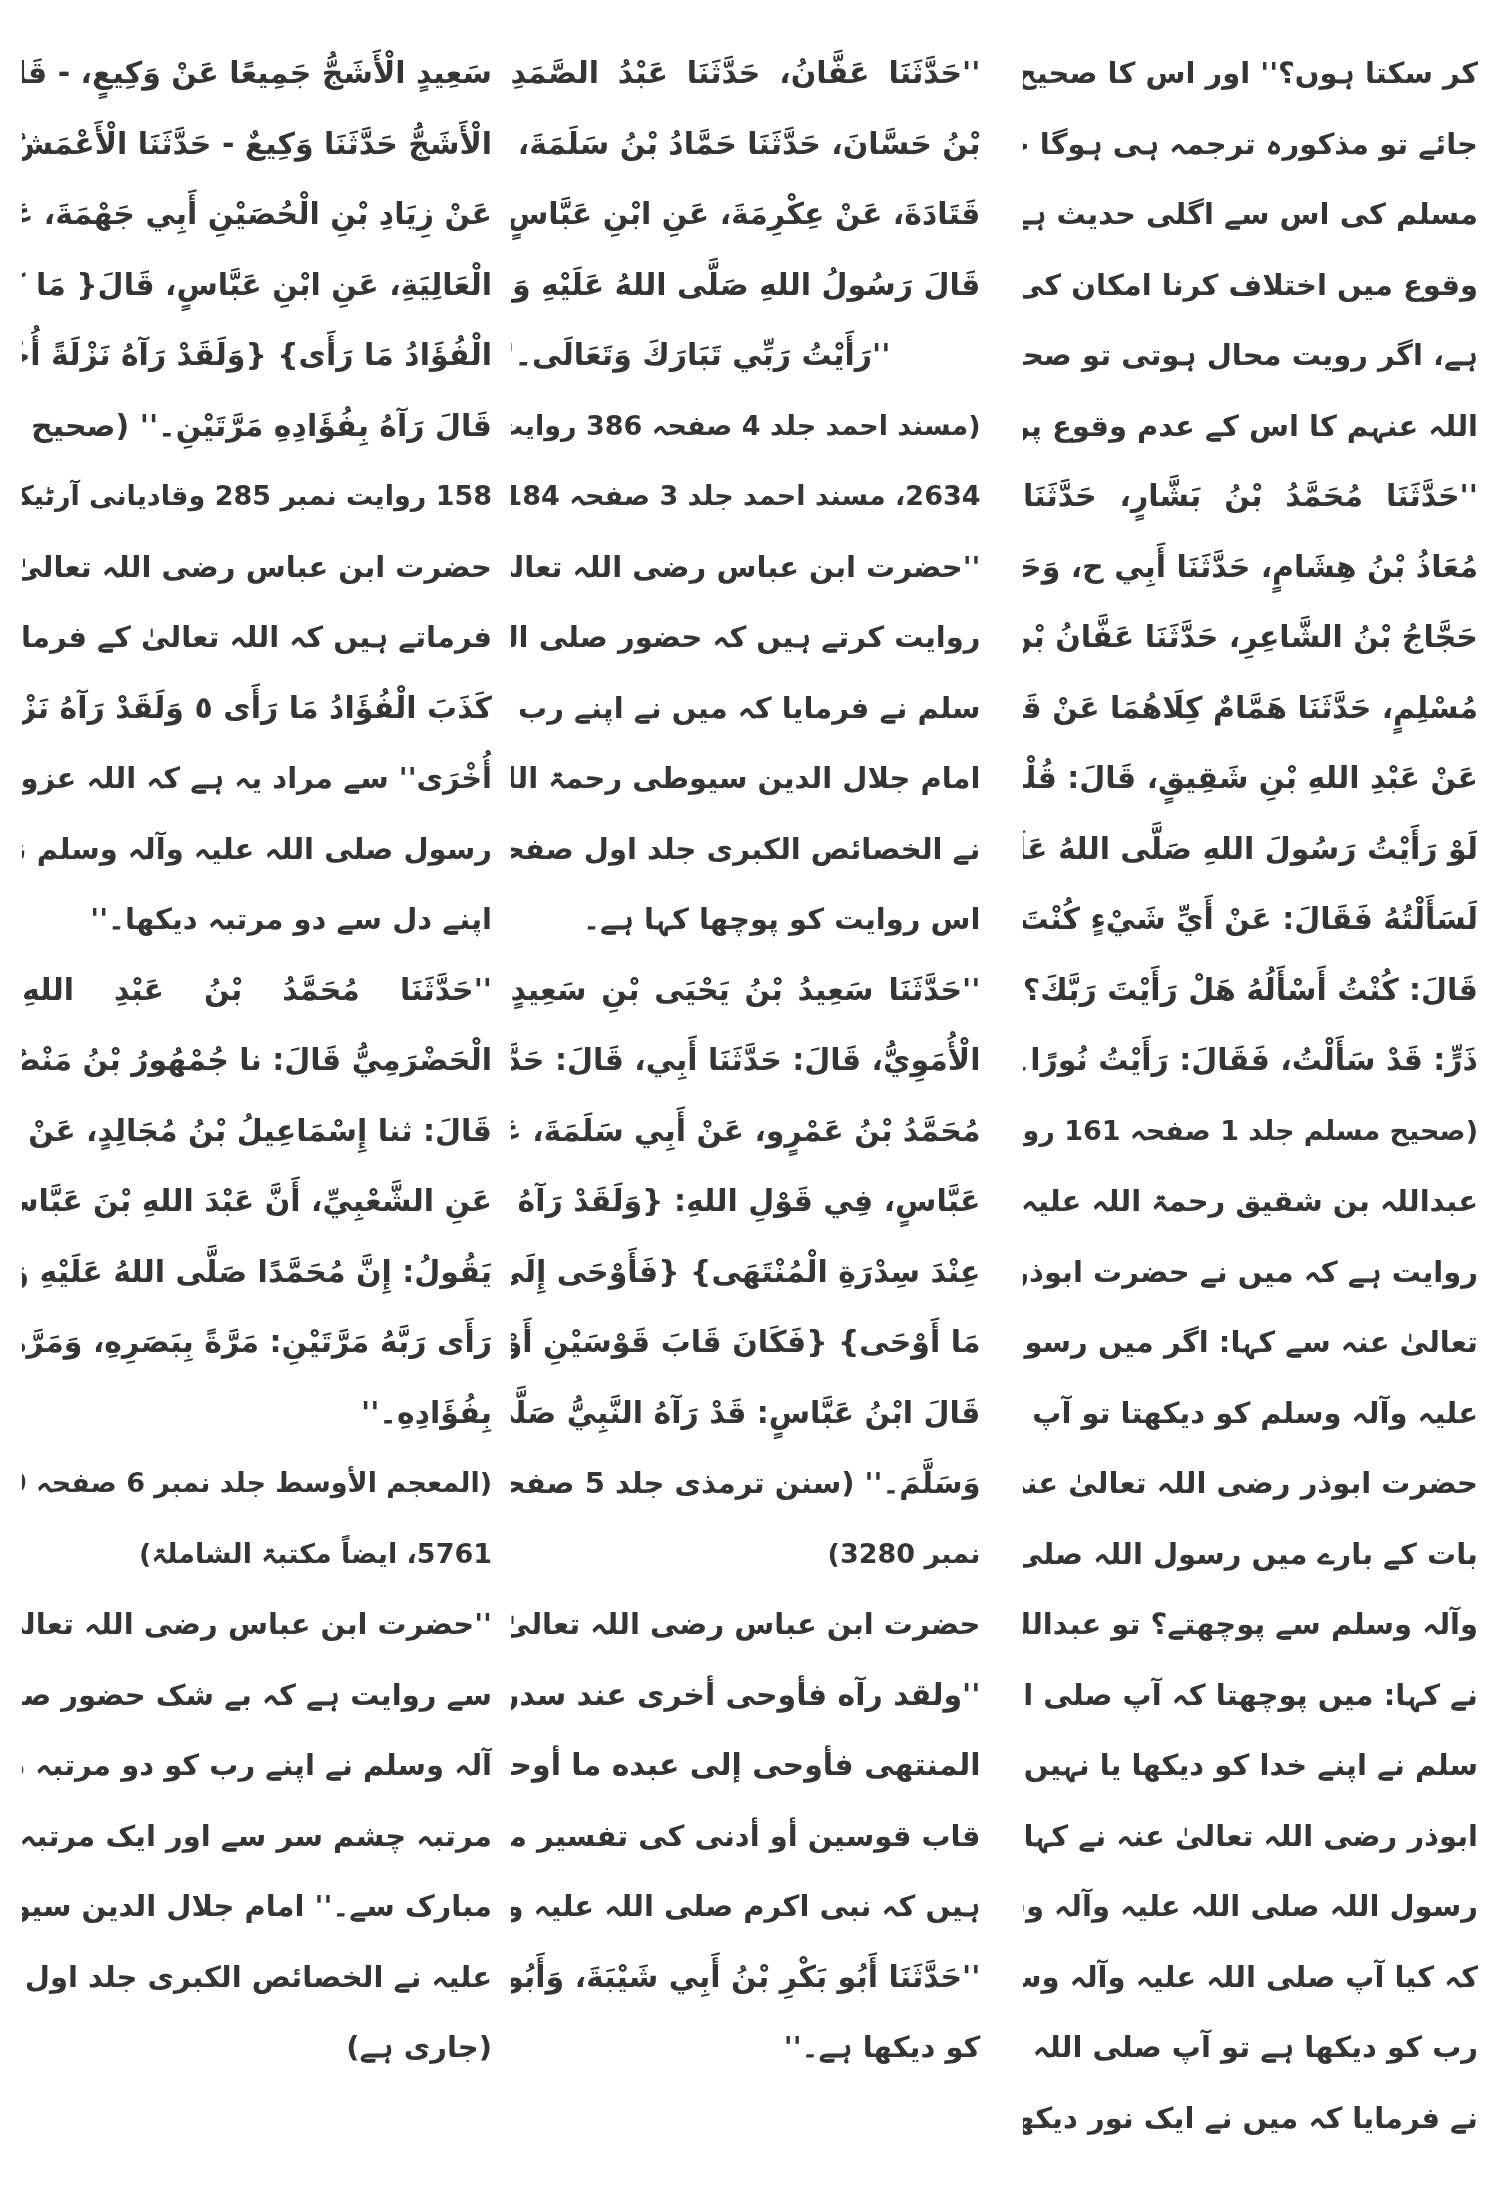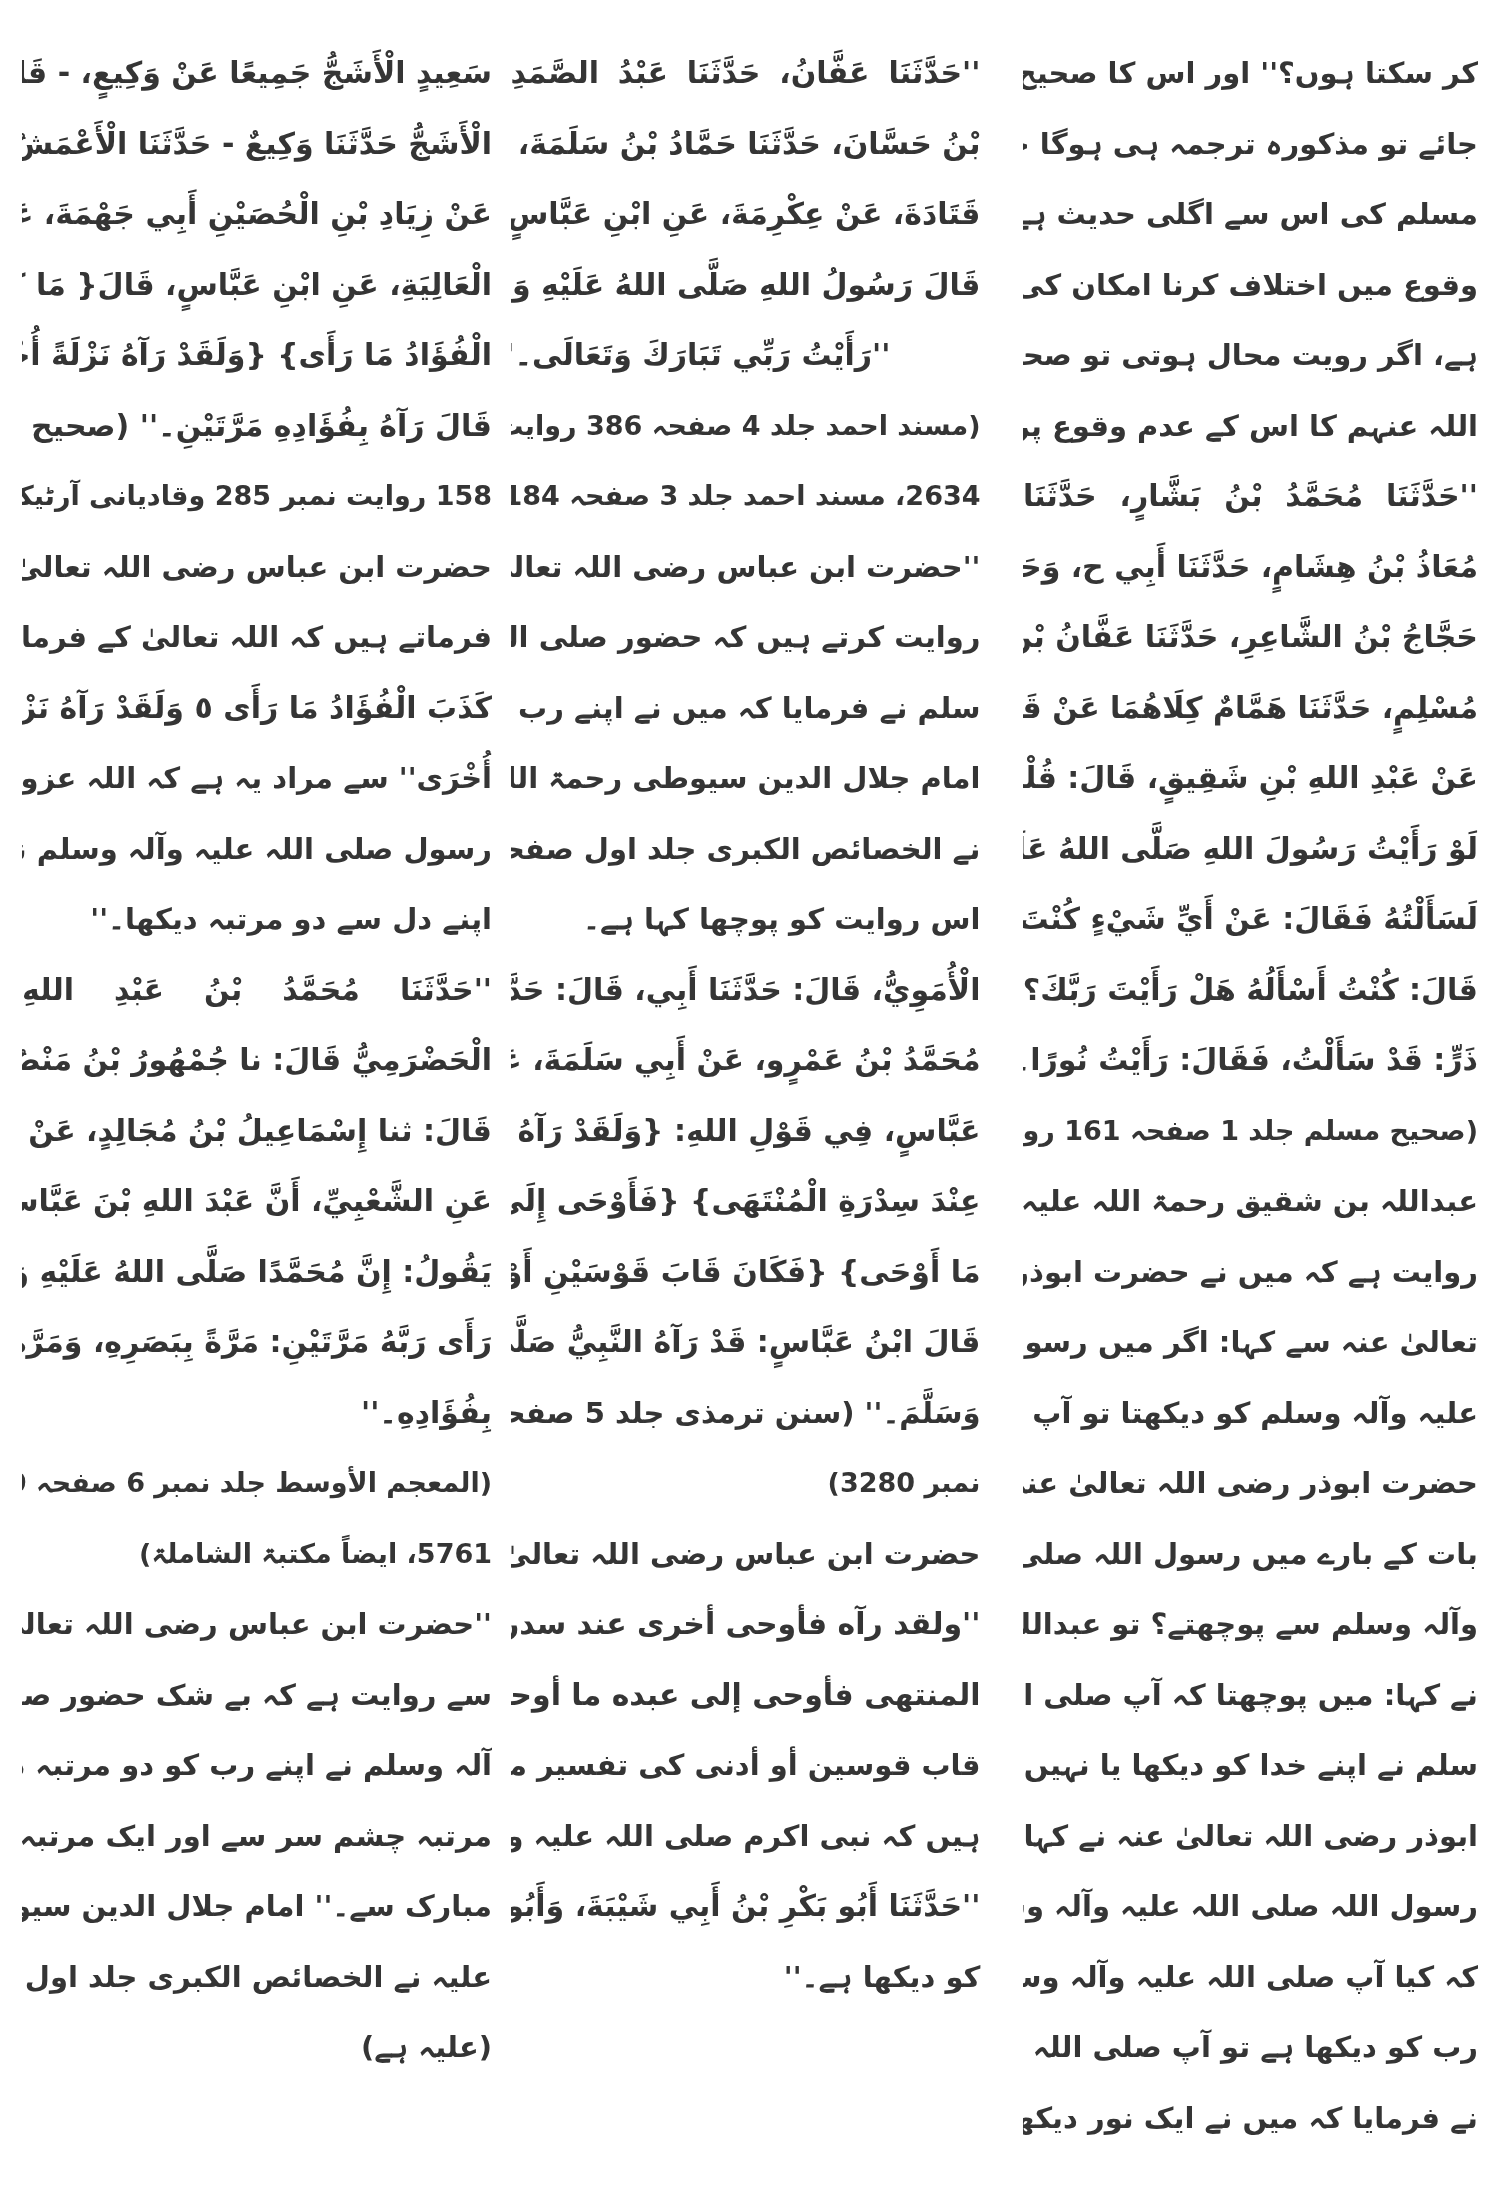--- a/index.html
+++ b/index.html
@@ -71,20 +71,21 @@
       <span class="line arabic">قَالَ رَسُولُ اللهِ صَلَّى اللهُ عَلَيْهِ وَسَلَّمَ:</span>
       <span class="line arabic indent">''رَأَيْتُ رَبِّي تَبَارَكَ وَتَعَالَى۔''</span>
       <span class="line urdu ref">(مسند احمد جلد 4 صفحہ 386 روایت نمبر</span>
       <span class="line urdu short ref">2634، مسند احمد جلد 3 صفحہ 184 مکتبہ للشاملۃ)</span>
       <span class="line urdu">''حضرت ابن عباس رضی اللہ تعالیٰ عنھما</span>
       <span class="line urdu">روایت کرتے ہیں کہ حضور صلی اللہ علیہ وآلہ و</span>
       <span class="line urdu">سلم نے فرمایا کہ میں نے اپنے رب تبارک و</span>
       <span class="line urdu">امام جلال الدین سیوطی رحمۃ اللہ علیہ</span>
       <span class="line urdu">نے الخصائص الکبری جلد اول صفحہ 267 میں</span>
       <span class="line urdu short">اس روایت کو پوچھا کہا ہے۔</span>
+      <span class="line arabic">''حَدَّثَنَا سَعِيدُ بْنُ يَحْيَى بْنِ سَعِيدٍ</span>
       <span class="line arabic">الْأُمَوِيُّ، قَالَ: حَدَّثَنَا أَبِي، قَالَ: حَدَّثَنَا</span>
       <span class="line arabic">مُحَمَّدُ بْنُ عَمْرٍو، عَنْ أَبِي سَلَمَةَ، عَنِ ابْنِ</span>
       <span class="line arabic">عَبَّاسٍ، فِي قَوْلِ اللهِ: {وَلَقَدْ رَآهُ نَزْلَةً أُخْرَى</span>
       <span class="line arabic">عِنْدَ سِدْرَةِ الْمُنْتَهَى} {فَأَوْحَى إِلَى عَبْدِهِ</span>
       <span class="line arabic">مَا أَوْحَى} {فَكَانَ قَابَ قَوْسَيْنِ أَوْ أَدْنَى}</span>
       <span class="line arabic">قَالَ ابْنُ عَبَّاسٍ: قَدْ رَآهُ النَّبِيُّ صَلَّى اللهُ عَلَيْهِ</span>
       <span class="line urdu">وَسَلَّمَ۔'' (سنن ترمذی جلد 5 صفحہ 248 روایت</span>
       <span class="line urdu short ref">نمبر 3280)</span>
       <span class="line urdu">حضرت ابن عباس رضی اللہ تعالیٰ عنہما</span>
       <span class="line arabic">''ولقد رآه فأوحى أخرى عند سدرة</span>
@@ -116,15 +117,15 @@
       <span class="line arabic">رَأَى رَبَّهُ مَرَّتَيْنِ: مَرَّةً بِبَصَرِهِ، وَمَرَّةً</span>
       <span class="line arabic short">بِفُؤَادِهِ۔''</span>
       <span class="line urdu ref">(المعجم الأوسط جلد نمبر 6 صفحہ 50 روایت نمبر</span>
       <span class="line urdu short ref">5761، ایضاً مکتبۃ الشاملۃ)</span>
       <span class="line urdu">''حضرت ابن عباس رضی اللہ تعالیٰ عنہ</span>
       <span class="line urdu">سے روایت ہے کہ بے شک حضور صلی اللہ علیہ و</span>
       <span class="line urdu">آلہ وسلم نے اپنے رب کو دو مرتبہ دیکھا، ایک</span>
       <span class="line urdu">مرتبہ چشم سر سے اور ایک مرتبہ اپنے قلب</span>
       <span class="line urdu">مبارک سے۔'' امام جلال الدین سیوطی رحمۃ اللہ</span>
       <span class="line urdu">علیہ نے الخصائص الکبری جلد اول صفحہ 267</span>
-      <span class="line urdu short">(علیہ ہے)</span>
+      <span class="line urdu short">(جاری ہے)</span>
     </div>
 </div>
 
 </body></html>

